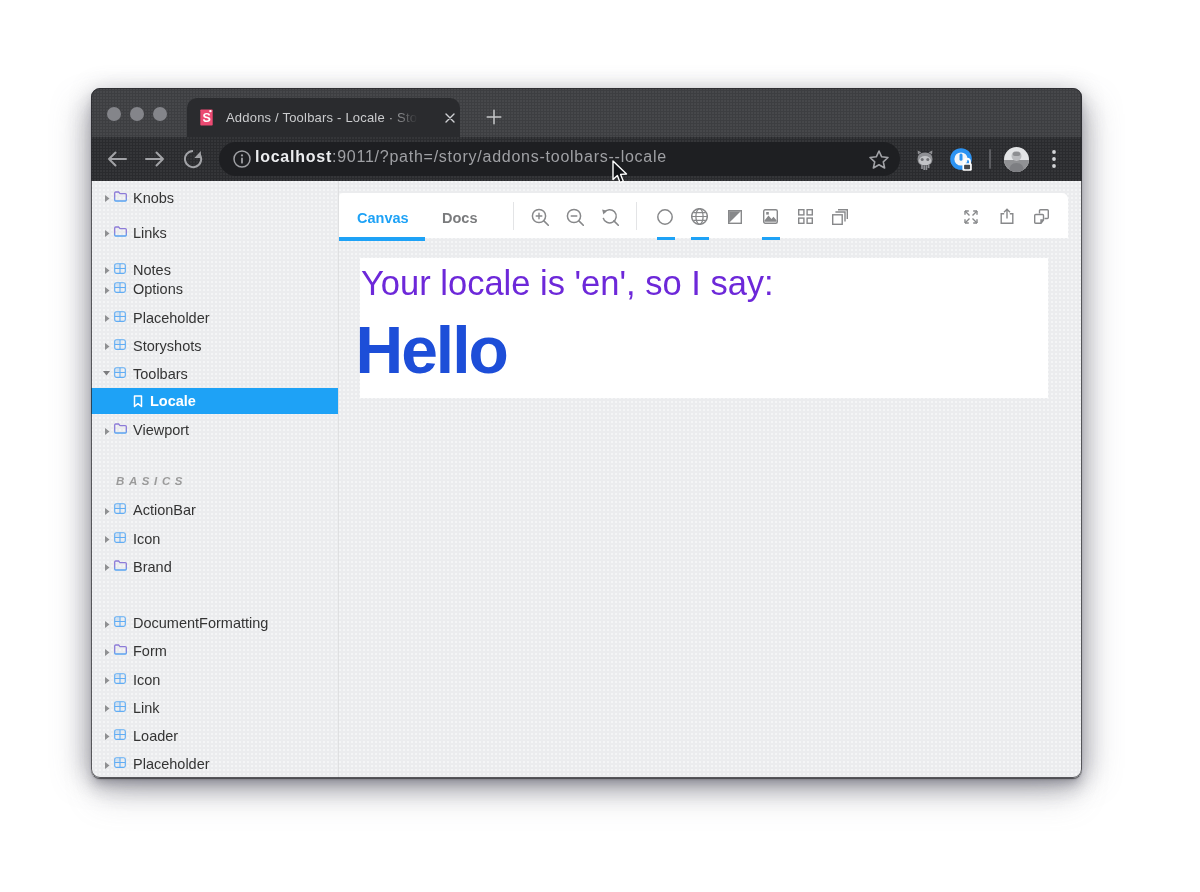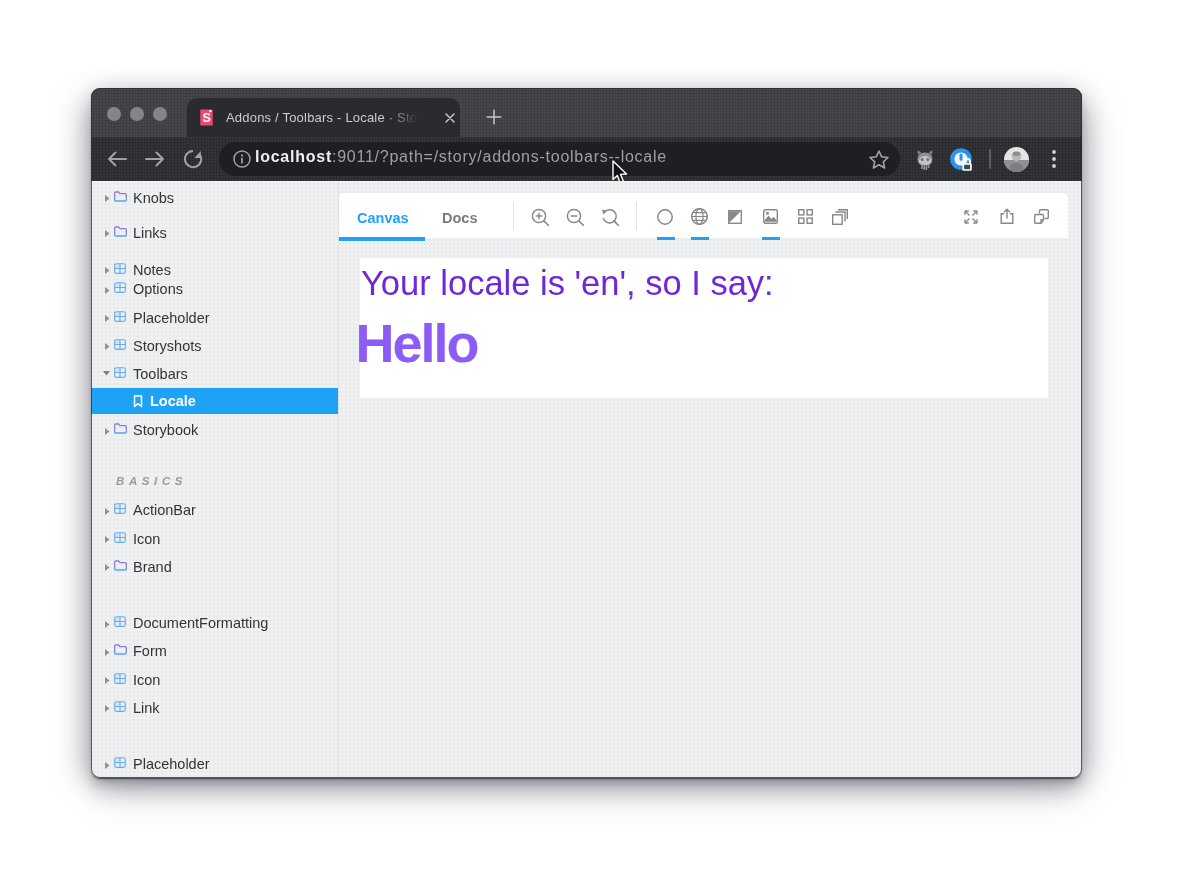--- a/index.html
+++ b/index.html
@@ -43,21 +43,21 @@
   .row2 { position:absolute; left:0; width:100%; height:26px; background:#1ea2f6; color:#fff; font-weight:bold; font-size:14.5px; }
   .row2 .lbl { position:absolute; left:59px; top:4.5px; }
   .basics { position:absolute; left:25px; font-size:11.5px; font-weight:bold; color:#9b9b9b; letter-spacing:4.6px;font-style:italic; }
   
   .main { position:absolute; left:248px; top:0; right:0; height:100%; }
   .toolcard { position:absolute; left:0; top:12px; width:729px; height:45px; background:#ffffff; border-radius:4px 6px 0 0; }
   .bluebar { position:absolute; left:0; top:56px; width:86px; height:4px; background:#1ea2f6; z-index:5; }
   .tabnav { position:absolute; font-size:14.5px; font-weight:bold; }
   .storybox { position:absolute; left:20.5px; top:77px; width:688px; height:140px; background:#ffffff; }
   .t1 { position:absolute; left:1.5px; top:84px; font-size:34.5px; color:#6d28d9; letter-spacing:0; }
-  .t2 { position:absolute; left:-4px; top:130px; font-size:54px; font-weight:bold; color:#8b5cf6; letter-spacing:-2px; }
+  .t2 { position:absolute; left:-4px; top:130px; font-size:66px; font-weight:bold; color:#1d4ed8; letter-spacing:-2px; }
   svg { display:block; }
 </style>
 </head>
 <body>
 <div class="win">
 
   <div class="frame">
     <div class="tl" style="left:16px"></div>
     <div class="tl" style="left:39px"></div>
     <div class="tl" style="left:62px"></div>
@@ -239,21 +239,21 @@
           </svg>
           <svg class="icn" width="13" height="11" viewBox="0 0 13 11">
             <defs>
               <linearGradient id="fg" x1="0" y1="0" x2="0" y2="1">
                 <stop offset="0.55" stop-color="#8d7bd8"></stop>
                 <stop offset="1" stop-color="#55a4f2"></stop>
               </linearGradient>
             </defs>
             <path d="M1.7 1 L4.6 1 L6 2.6 L11.3 2.6 Q12.3 2.6 12.3 3.6 L12.3 9 Q12.3 10 11.3 10 L1.7 10 Q0.7 10 0.7 9 L0.7 2 Q0.7 1 1.7 1 Z" fill="none" stroke="url(#fg)" stroke-width="1.3"></path>
           </svg>
-          <span class="lbl">Storybook</span>
+          <span class="lbl">Viewport</span>
         </div>
       <div class="basics" style="top:294px">BASICS</div>
       <div class="row" style="top:314.8px">
           <svg class="caret" width="6" height="9" viewBox="0 0 6 9">
             <path d="M1 1 L5.5 4.5 L1 8 Z" fill="#8f9092"></path>
           </svg>
           <svg class="icn" width="12" height="11" viewBox="0 0 12 11">
             <rect x="0.7" y="0.7" width="10.6" height="9.6" rx="1.8" fill="none" stroke="#62adf4" stroke-width="1.15"></rect>
             <path d="M6 0.7 L6 10.3 M0.7 5.5 L11.3 5.5" stroke="#62adf4" stroke-width="1.15"></path>
             <rect x="1.4" y="1.4" width="4" height="3.4" fill="#62adf4" opacity="0.2"></rect>
@@ -326,20 +326,31 @@
       <div class="row" style="top:512.2px">
           <svg class="caret" width="6" height="9" viewBox="0 0 6 9">
             <path d="M1 1 L5.5 4.5 L1 8 Z" fill="#8f9092"></path>
           </svg>
           <svg class="icn" width="12" height="11" viewBox="0 0 12 11">
             <rect x="0.7" y="0.7" width="10.6" height="9.6" rx="1.8" fill="none" stroke="#62adf4" stroke-width="1.15"></rect>
             <path d="M6 0.7 L6 10.3 M0.7 5.5 L11.3 5.5" stroke="#62adf4" stroke-width="1.15"></path>
             <rect x="1.4" y="1.4" width="4" height="3.4" fill="#62adf4" opacity="0.2"></rect>
           </svg>
           <span class="lbl">Link</span>
+        </div>
+      <div class="row" style="top:540.4px">
+          <svg class="caret" width="6" height="9" viewBox="0 0 6 9">
+            <path d="M1 1 L5.5 4.5 L1 8 Z" fill="#8f9092"></path>
+          </svg>
+          <svg class="icn" width="12" height="11" viewBox="0 0 12 11">
+            <rect x="0.7" y="0.7" width="10.6" height="9.6" rx="1.8" fill="none" stroke="#62adf4" stroke-width="1.15"></rect>
+            <path d="M6 0.7 L6 10.3 M0.7 5.5 L11.3 5.5" stroke="#62adf4" stroke-width="1.15"></path>
+            <rect x="1.4" y="1.4" width="4" height="3.4" fill="#62adf4" opacity="0.2"></rect>
+          </svg>
+          <span class="lbl">Loader</span>
         </div>
       <div class="row" style="top:568.6px">
           <svg class="caret" width="6" height="9" viewBox="0 0 6 9">
             <path d="M1 1 L5.5 4.5 L1 8 Z" fill="#8f9092"></path>
           </svg>
           <svg class="icn" width="12" height="11" viewBox="0 0 12 11">
             <rect x="0.7" y="0.7" width="10.6" height="9.6" rx="1.8" fill="none" stroke="#62adf4" stroke-width="1.15"></rect>
             <path d="M6 0.7 L6 10.3 M0.7 5.5 L11.3 5.5" stroke="#62adf4" stroke-width="1.15"></path>
             <rect x="1.4" y="1.4" width="4" height="3.4" fill="#62adf4" opacity="0.2"></rect>
           </svg>

